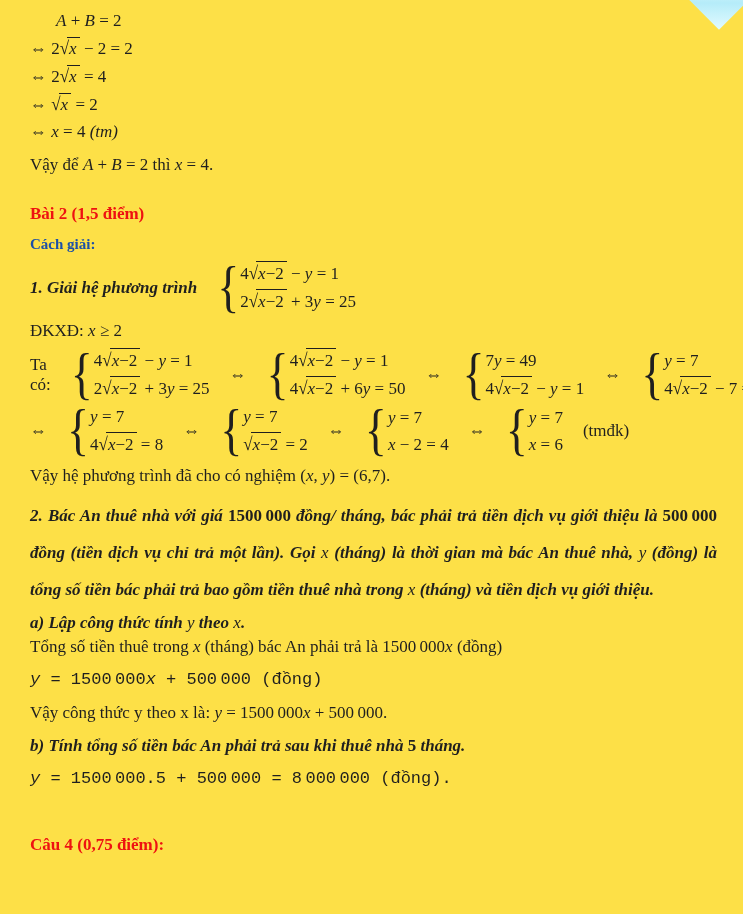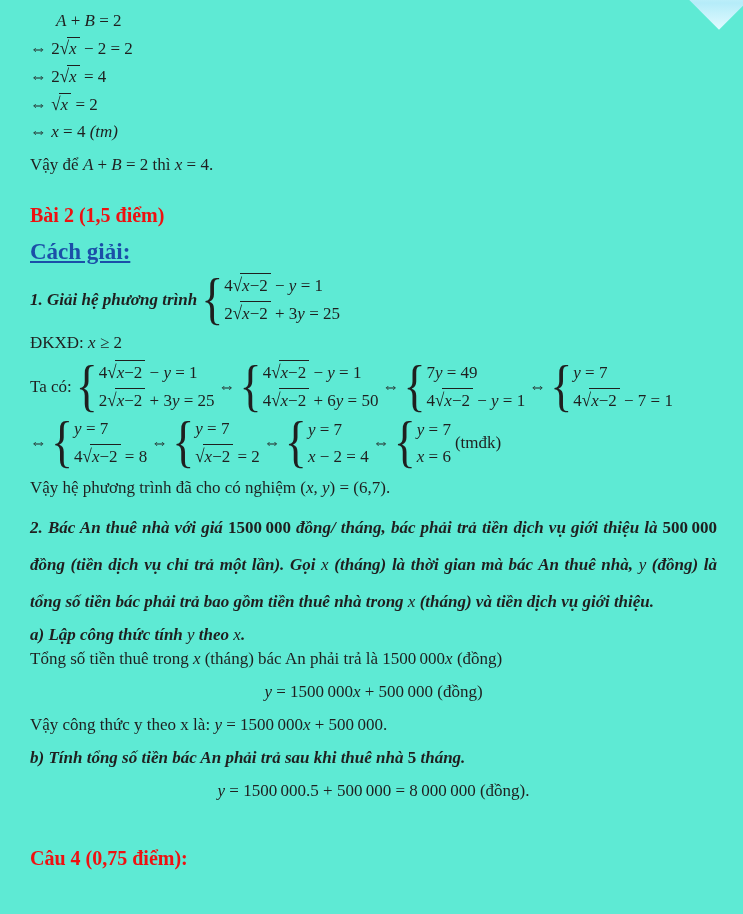--- a/index.html
+++ b/index.html
@@ -8,54 +8,54 @@
     background: #ffffff;
     font-family: "Liberation Serif", "DejaVu Serif", serif;
     color: var(--text, #1f1f1f);
     overflow: hidden;
   }
   .page {
     position: relative;
     width: 743px; height: 914px;
     padding: 10px 26px 0 30px;
     overflow: hidden;
-    background: #5eead4;
+    background: #fde047;
   }
   .corner {
     position: absolute; top: -21px; left: 698px;
     width: 42px; height: 42px;
     transform: rotate(45deg);
     background: linear-gradient(135deg, var(--pink,#ffd9ec) 0%, #d9f6fc 28%, var(--cyan,#b5ecf9) 55%, #e2fbff 100%);
   }
   
   .eq-block { margin-bottom: 12px; }
   .eq-line { font-size: 17px; line-height: 21px; margin-bottom: 6px; white-space: nowrap; }
   .eq-first { padding-left: 26px; }
   
   .p { font-size: 17px; line-height: 22px; margin: 0 0 11px 0; }
   .p-conc1 { margin-bottom: 28px; }
-  h3.red { color: var(--red,#ee1111); font-size: 20px; font-weight: bold; margin: 0 0 12px 0; }
-  h4.blue { color: var(--blue,#1b4fa8); font-size: 23px; font-weight: bold; margin: 0 0 8px 0; text-decoration: underline; }
+  h3.red { color: var(--red,#ee1111); font-size: 17px; font-weight: bold; margin: 0 0 12px 0; }
+  h4.blue { color: var(--blue,#1b4fa8); font-size: 15px; font-weight: bold; margin: 0 0 8px 0; }
   .bi { font-weight: bold; font-style: italic; }
   .para2 { line-height: 37px; text-align: justify; margin-bottom: 4px; }
   .p-ahead { margin-bottom: 2px; }
-  .center { text-align: center; }
+  .center { text-align: left; font-family: Liberation Mono, monospace; }
   .spacer { height: 34px; }
   
   .tok-v { font-style: italic; font-weight: normal; }
   .tok-n { font-style: normal; font-weight: bold; }
   .sq { display: inline-block; white-space: nowrap; font-style: normal; font-weight: normal; }
   .sq-sym { display: inline-block; transform: scaleY(1.08); margin-right: -2px; }
   .rad { display: inline-block; border-top: 1.4px solid currentColor; padding: 0 3px 0 2px; }
   .sys { display: inline-flex; align-items: center; font-weight: normal; font-style: normal; }
   .brace { display: inline-block; font-size: 46px; line-height: 1; font-weight: 300; transform: scaleY(1.22); margin-right: 1px; }
   .sys-lines { display: inline-flex; flex-direction: column; justify-content: flex-end; row-gap: 3px; }
   .sys-line { line-height: 24px; white-space: nowrap; }
   
-  .flexline { display: flex; align-items: center; gap: 4px; font-size: 17px; margin-bottom: 4px; }
+  .flexline { display: flex; align-items: center; gap: 20px; font-size: 17px; margin-bottom: 4px; }
   .problem1 { margin: 2px 0 4px 0; }
   .p-dkxd { margin: 6px 0 6px 0; font-family: Liberation Serif, serif; }
   .chain2 { margin-bottom: 8px; }
   .p-conc2 { margin: 8px 0 10px 0; }
 </style>
 </head>
 <body>
 
 <div class="page">
   <div class="corner"></div>

